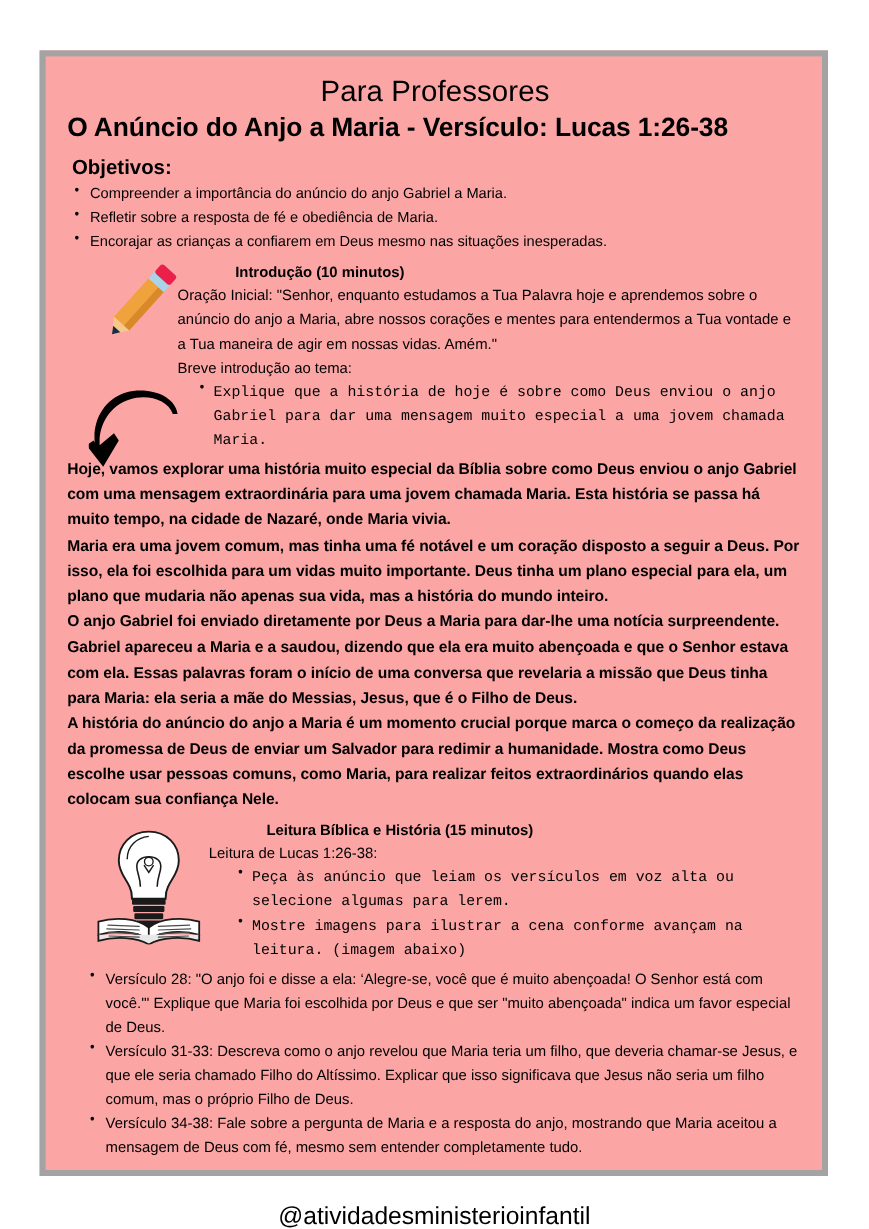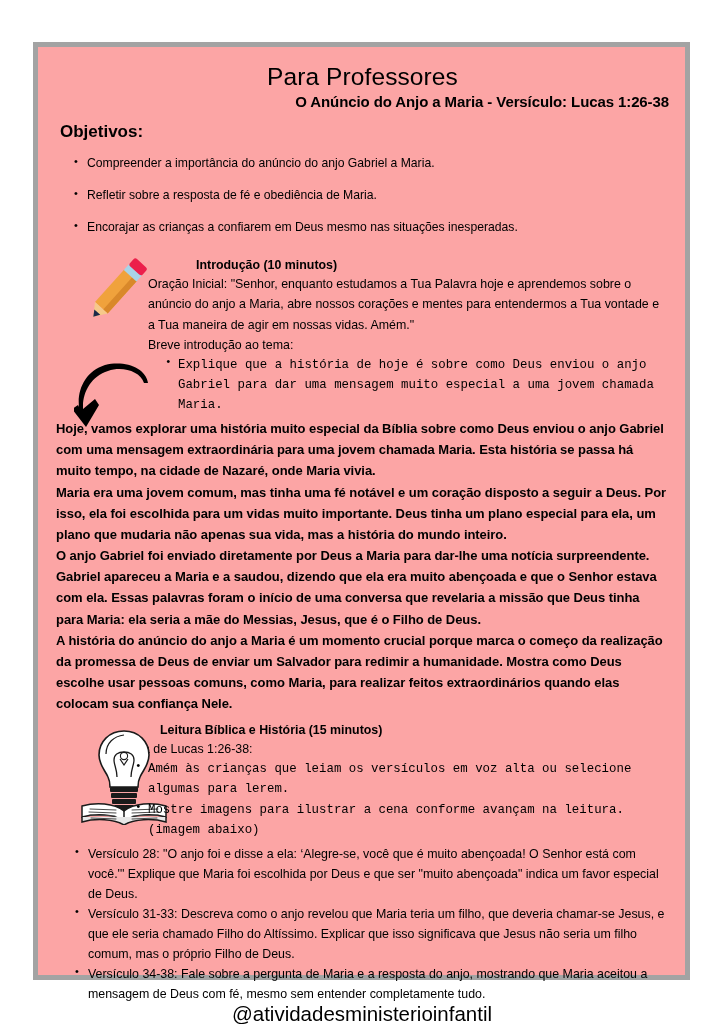--- a/index.html
+++ b/index.html
@@ -49,22 +49,22 @@
   
   .title-main {
     text-align: center;
     font-size: 24.5px;
     font-weight: normal;
     line-height: 1.15;
     margin: 6px 0 2px 0;
     letter-spacing: 0.1px;
   }
   .title-sub {
-    text-align: right;
-    font-size: 15px;
+    text-align: left;
+    font-size: 22px;
     font-weight: bold;
     line-height: 1.15;
     margin: 0 0 12px 0;
     letter-spacing: -0.1px;
   }
 
   
   .objetivos-head {
     font-size: 17px;
     font-weight: bold;
@@ -74,21 +74,21 @@
   ul.plain {
     list-style: none;
     margin: 0;
     padding: 0;
   }
   ul.plain > li {
     position: relative;
     font-size: 12.2px;
     line-height: 1.62;
     padding-left: 19px;
-    margin: 12px;
+    margin: 0;
   }
   ul.plain > li::before {
     content: "\2022";
     position: absolute;
     left: 6px;
     top: -1px;
     font-size: 11px;
   }
 
   .obj-list { margin-left: 18px; }
@@ -288,25 +288,25 @@
               <path d="M13 87 L40 88"></path>
               <path d="M14 90 L39 91"></path>
               <path d="M15 93 L40 94"></path>
               <path d="M56 85 L82 84"></path>
               <path d="M56 88 L83 87"></path>
               <path d="M57 91 L82 90"></path>
               <path d="M56 94 L81 93"></path>
             </g>
           </svg>
         </div>
-        <div class="icon-body" style="margin-left:56px;">
+        <div class="icon-body" style="margin-left:118px;">
           <div class="section-head">Leitura Bíblica e História (15 minutos)</div>
           <div class="section-line">Leitura de Lucas 1:26-38:</div>
           <ul class="sub">
-            <li>Amém às crianças que leiam os versículos em voz alta ou selecione algumas para lerem.</li>
+            <li>Peça às anúncio que leiam os versículos em voz alta ou selecione algumas para lerem.</li>
             <li>Mostre imagens para ilustrar a cena conforme avançam na leitura. (imagem abaixo)</li>
           </ul>
         </div>
       </div>
 
       <ul class="verses">
         <li>Versículo 28: "O anjo foi e disse a ela: ‘Alegre-se, você que é muito abençoada! O Senhor está com você.'" Explique que Maria foi escolhida por Deus e que ser "muito abençoada" indica um favor especial de Deus.</li>
         <li>Versículo 31-33: Descreva como o anjo revelou que Maria teria um filho, que deveria chamar-se Jesus, e que ele seria chamado Filho do Altíssimo. Explicar que isso significava que Jesus não seria um filho comum, mas o próprio Filho de Deus.</li>
         <li>Versículo 34-38: Fale sobre a pergunta de Maria e a resposta do anjo, mostrando que Maria aceitou a mensagem de Deus com fé, mesmo sem entender completamente tudo.</li>
       </ul>

